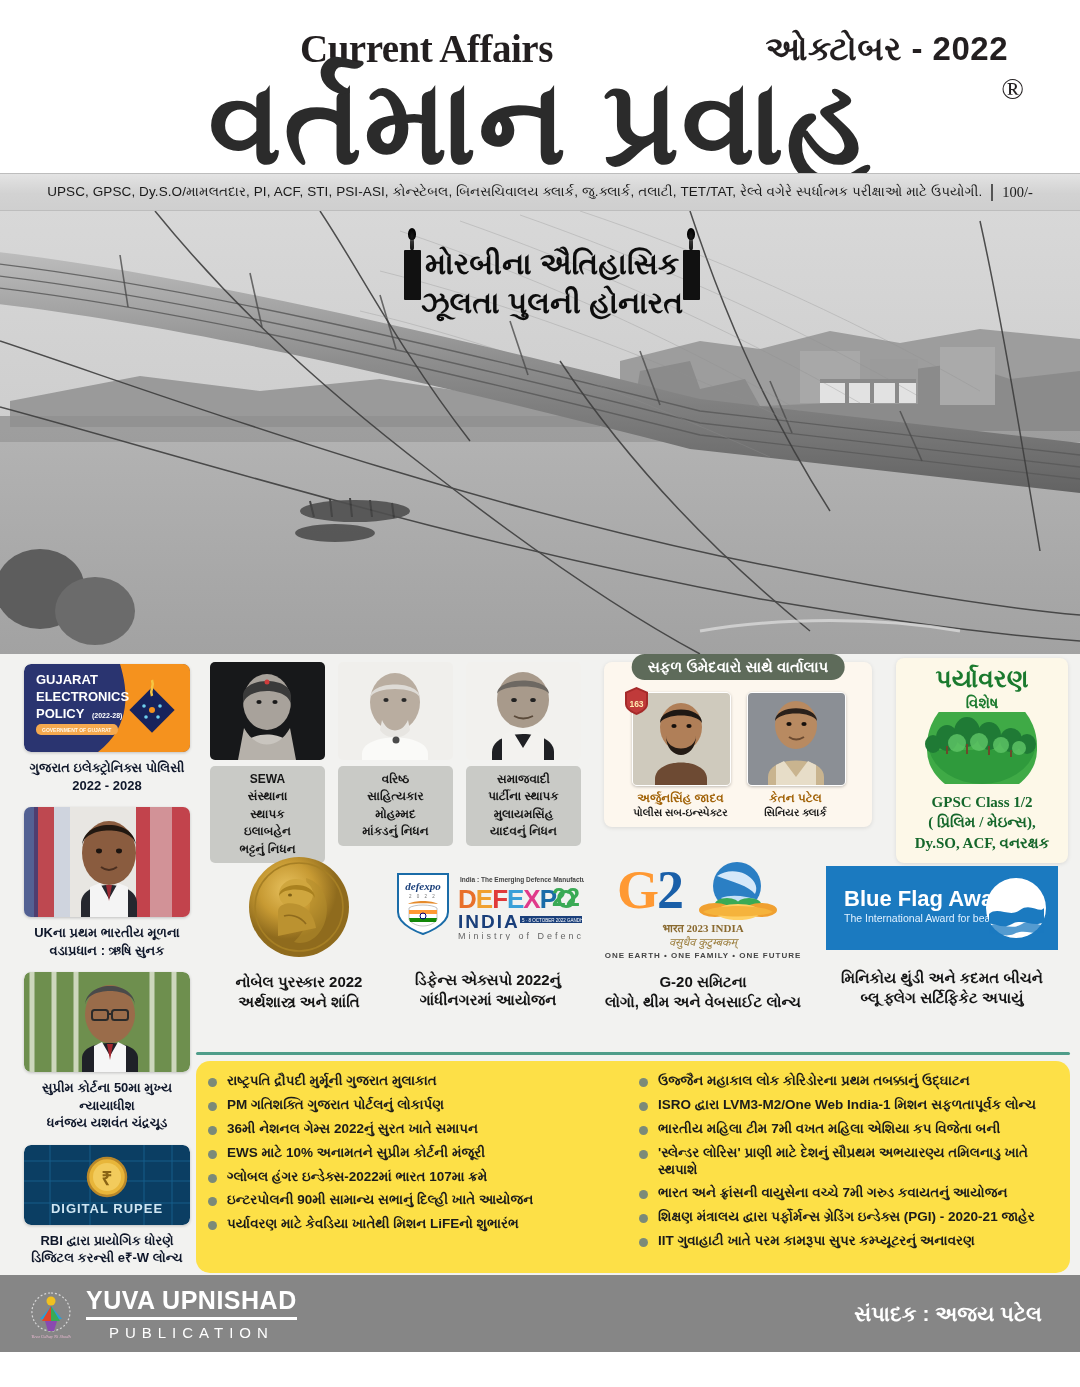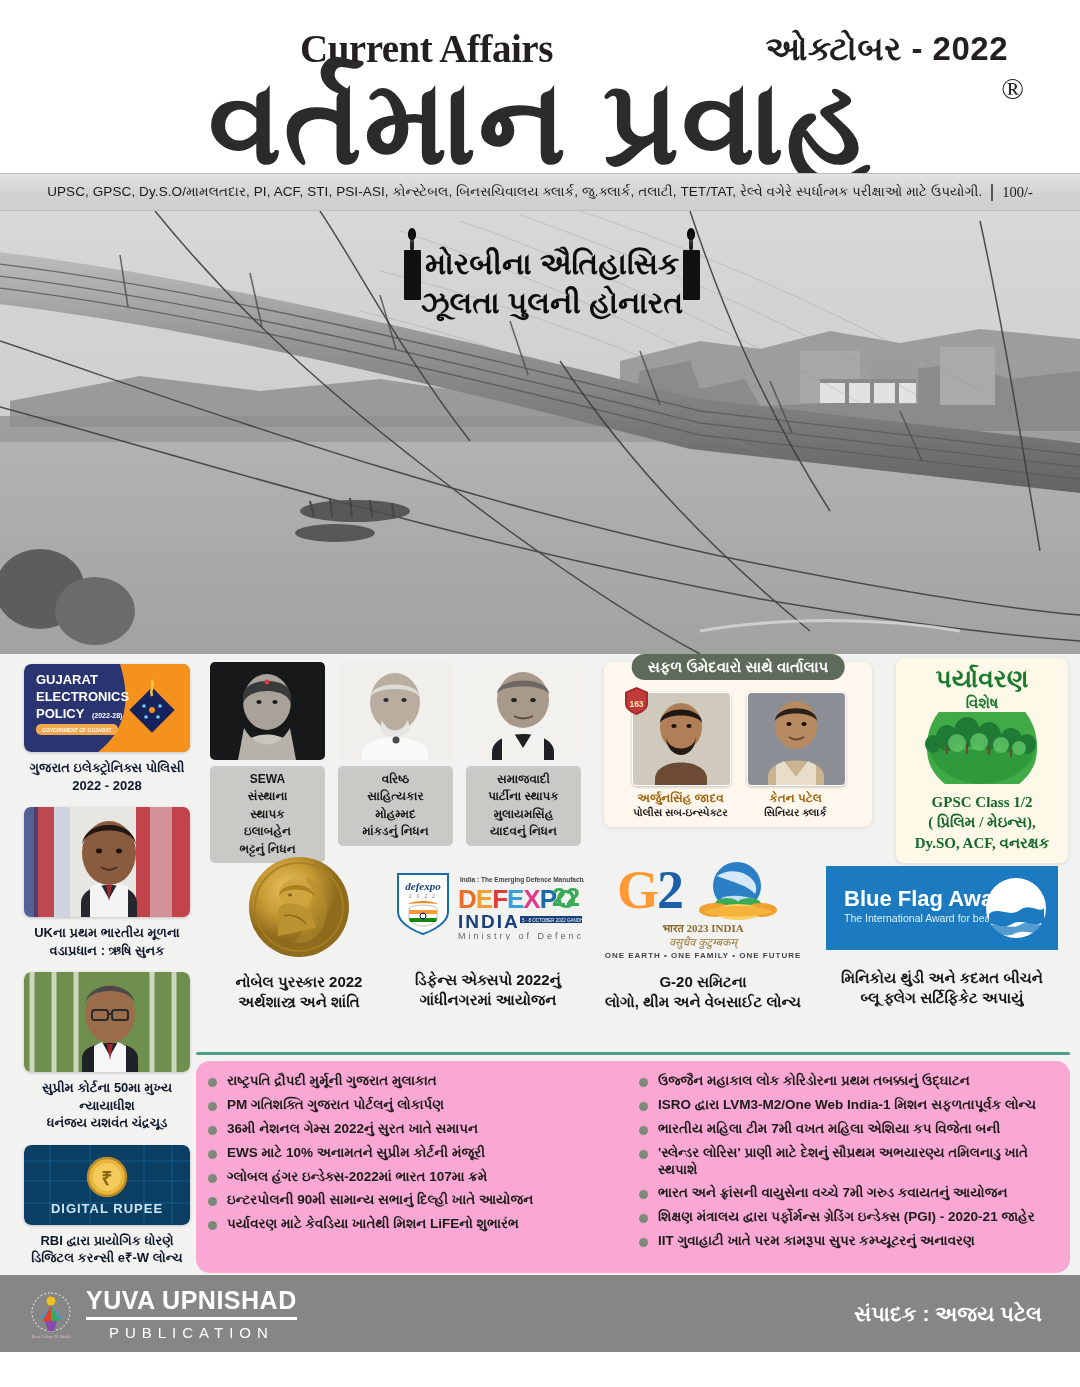--- a/index.html
+++ b/index.html
@@ -52,21 +52,21 @@
   .env-t1{font-size:25px;font-weight:bold;color:#1b7a2e;line-height:1;}
   .env-t2{font-size:15px;font-weight:bold;color:#1b7a2e;margin-top:3px;}
   .env-t3{font-family:"Liberation Serif",serif;font-size:15px;color:#15672b;margin-top:4px;line-height:1.35;font-weight:bold;}
 
   .row4{position:absolute;left:14px;top:190px;right:4px;display:flex;}
   .r4item{text-align:center;}
   .r4cap{font-size:15px;font-weight:bold;color:#141414;line-height:1.35;margin-top:6px;}
 
   .divider{position:absolute;left:196px;right:10px;top:398px;height:3px;background:#4f9d8a;border-radius:2px;}
 
-  .bullets{position:absolute;left:196px;right:10px;top:407px;bottom:2px;background:#f9a8d4;border-radius:14px;display:flex;padding:12px 6px 10px 12px;}
+  .bullets{position:absolute;left:196px;right:10px;top:407px;bottom:2px;background:#fde047;border-radius:14px;display:flex;padding:12px 6px 10px 12px;}
   .bcol{flex:1;}
   .bcol.right{padding-left:6px;}
   .bullet{display:flex;align-items:flex-start;gap:10px;margin-bottom:7px;}
   .dot{width:9px;height:9px;border-radius:50%;background:#7b8a78;flex:none;margin-top:5px;}
   .btext{font-size:13.5px;font-weight:bold;color:#1b1b1b;line-height:1.25;}
 
   
   .footer{position:relative;height:77px;background:#868686;display:flex;align-items:center;}
   .pub{display:flex;align-items:center;gap:12px;margin-left:28px;}
   .pub-logo{width:46px;height:50px;}

